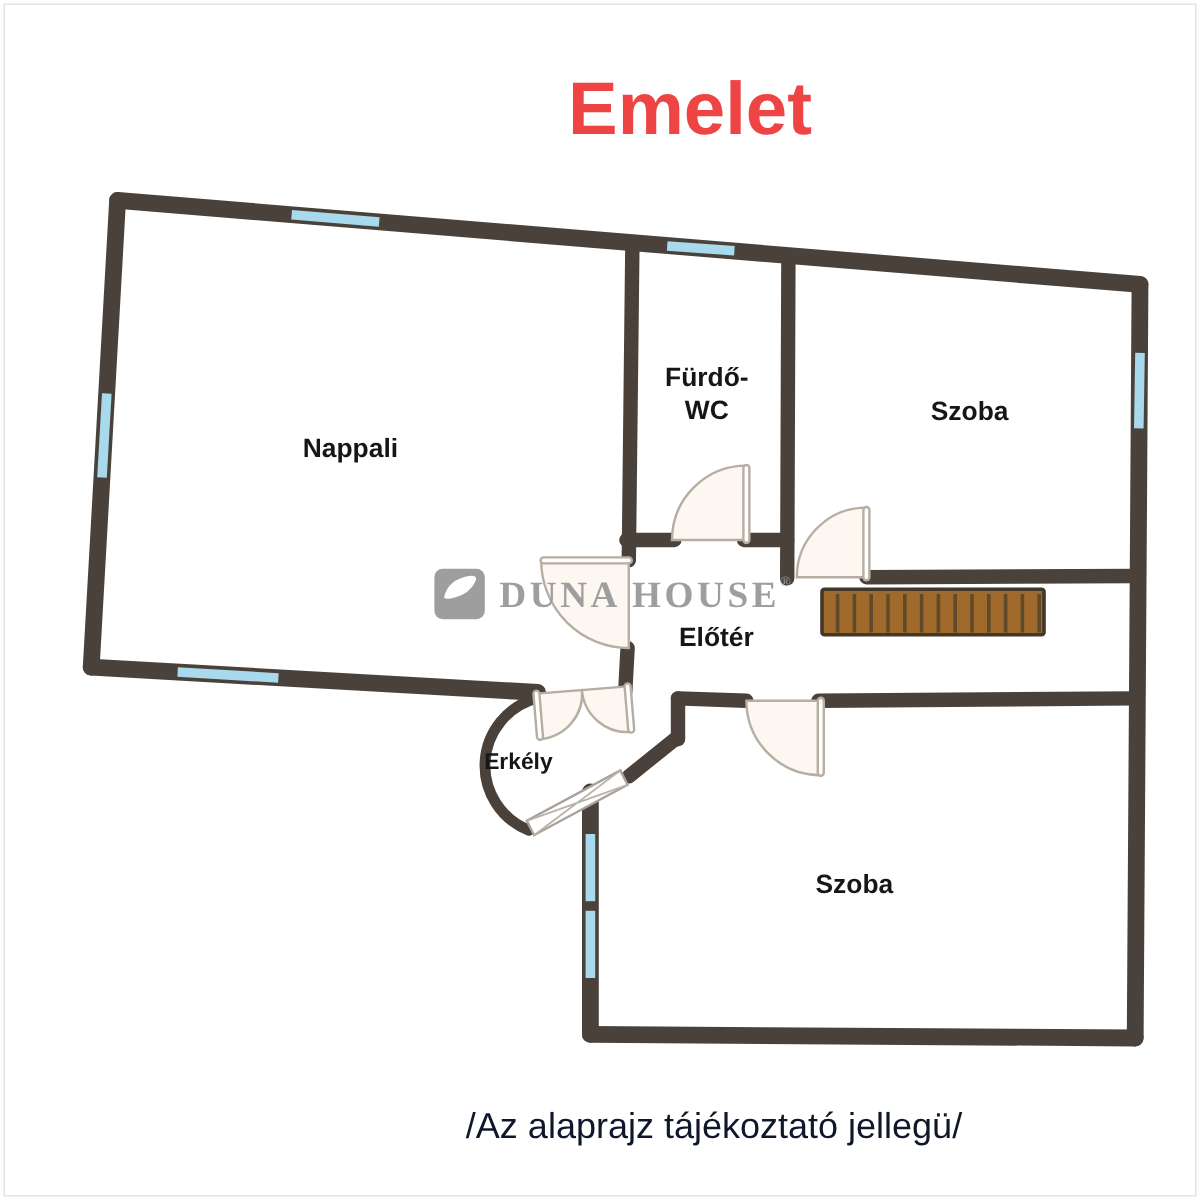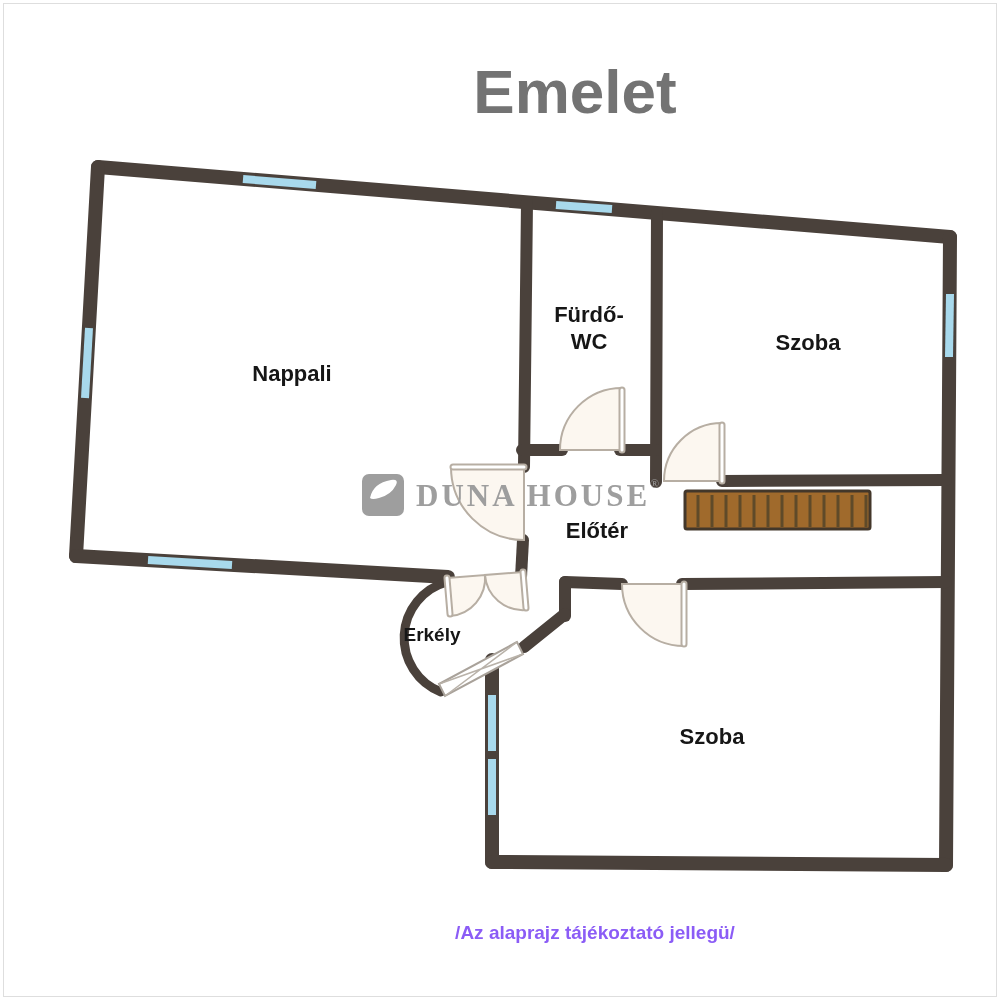--- a/index.html
+++ b/index.html
@@ -10,25 +10,25 @@
     --label:#161616;
   }
   html,body{margin:0;padding:0;background:#ffffff;}
   .canvas{
     position:relative;width:1000px;height:1000px;background:#ffffff;
     overflow:hidden;font-family:"Liberation Sans",sans-serif;
   }
   .frame{position:absolute;inset:3px;border:1px solid #dedede;pointer-events:none;}
   .title{
     position:absolute;left:575px;top:56px;transform:translateX(-50%);
-    font-size:62px;font-weight:800;color:#737373;white-space:nowrap;
+    font-size:62px;font-weight:800;color:#ef4444;white-space:nowrap;
   }
   .disclaimer{
     position:absolute;left:595px;top:922px;transform:translateX(-50%);
-    font-size:19px;font-weight:700;color:#8b5cf6;white-space:nowrap;
+    font-size:30px;font-weight:400;color:#0f172a;white-space:nowrap;
   }
   svg{position:absolute;left:0;top:0;}
   .wall{stroke:var(--wall);stroke-width:14;stroke-linecap:round;fill:none;}
   .wall.inner{stroke-width:12;}
   .wall.thin{stroke-width:9;}
   .window{stroke:var(--window);stroke-width:8;stroke-linecap:butt;fill:none;}
   .door{fill:#fcf7f0;stroke:#b7aea3;stroke-width:2;}
   .leaf-outer{stroke:#b7aea3;stroke-width:7;stroke-linecap:round;fill:none;}
   .leaf-inner{stroke:#ffffff;stroke-width:3;stroke-linecap:round;fill:none;}
   .glass{fill:#ffffff;stroke:#a9a29a;stroke-width:2;}

